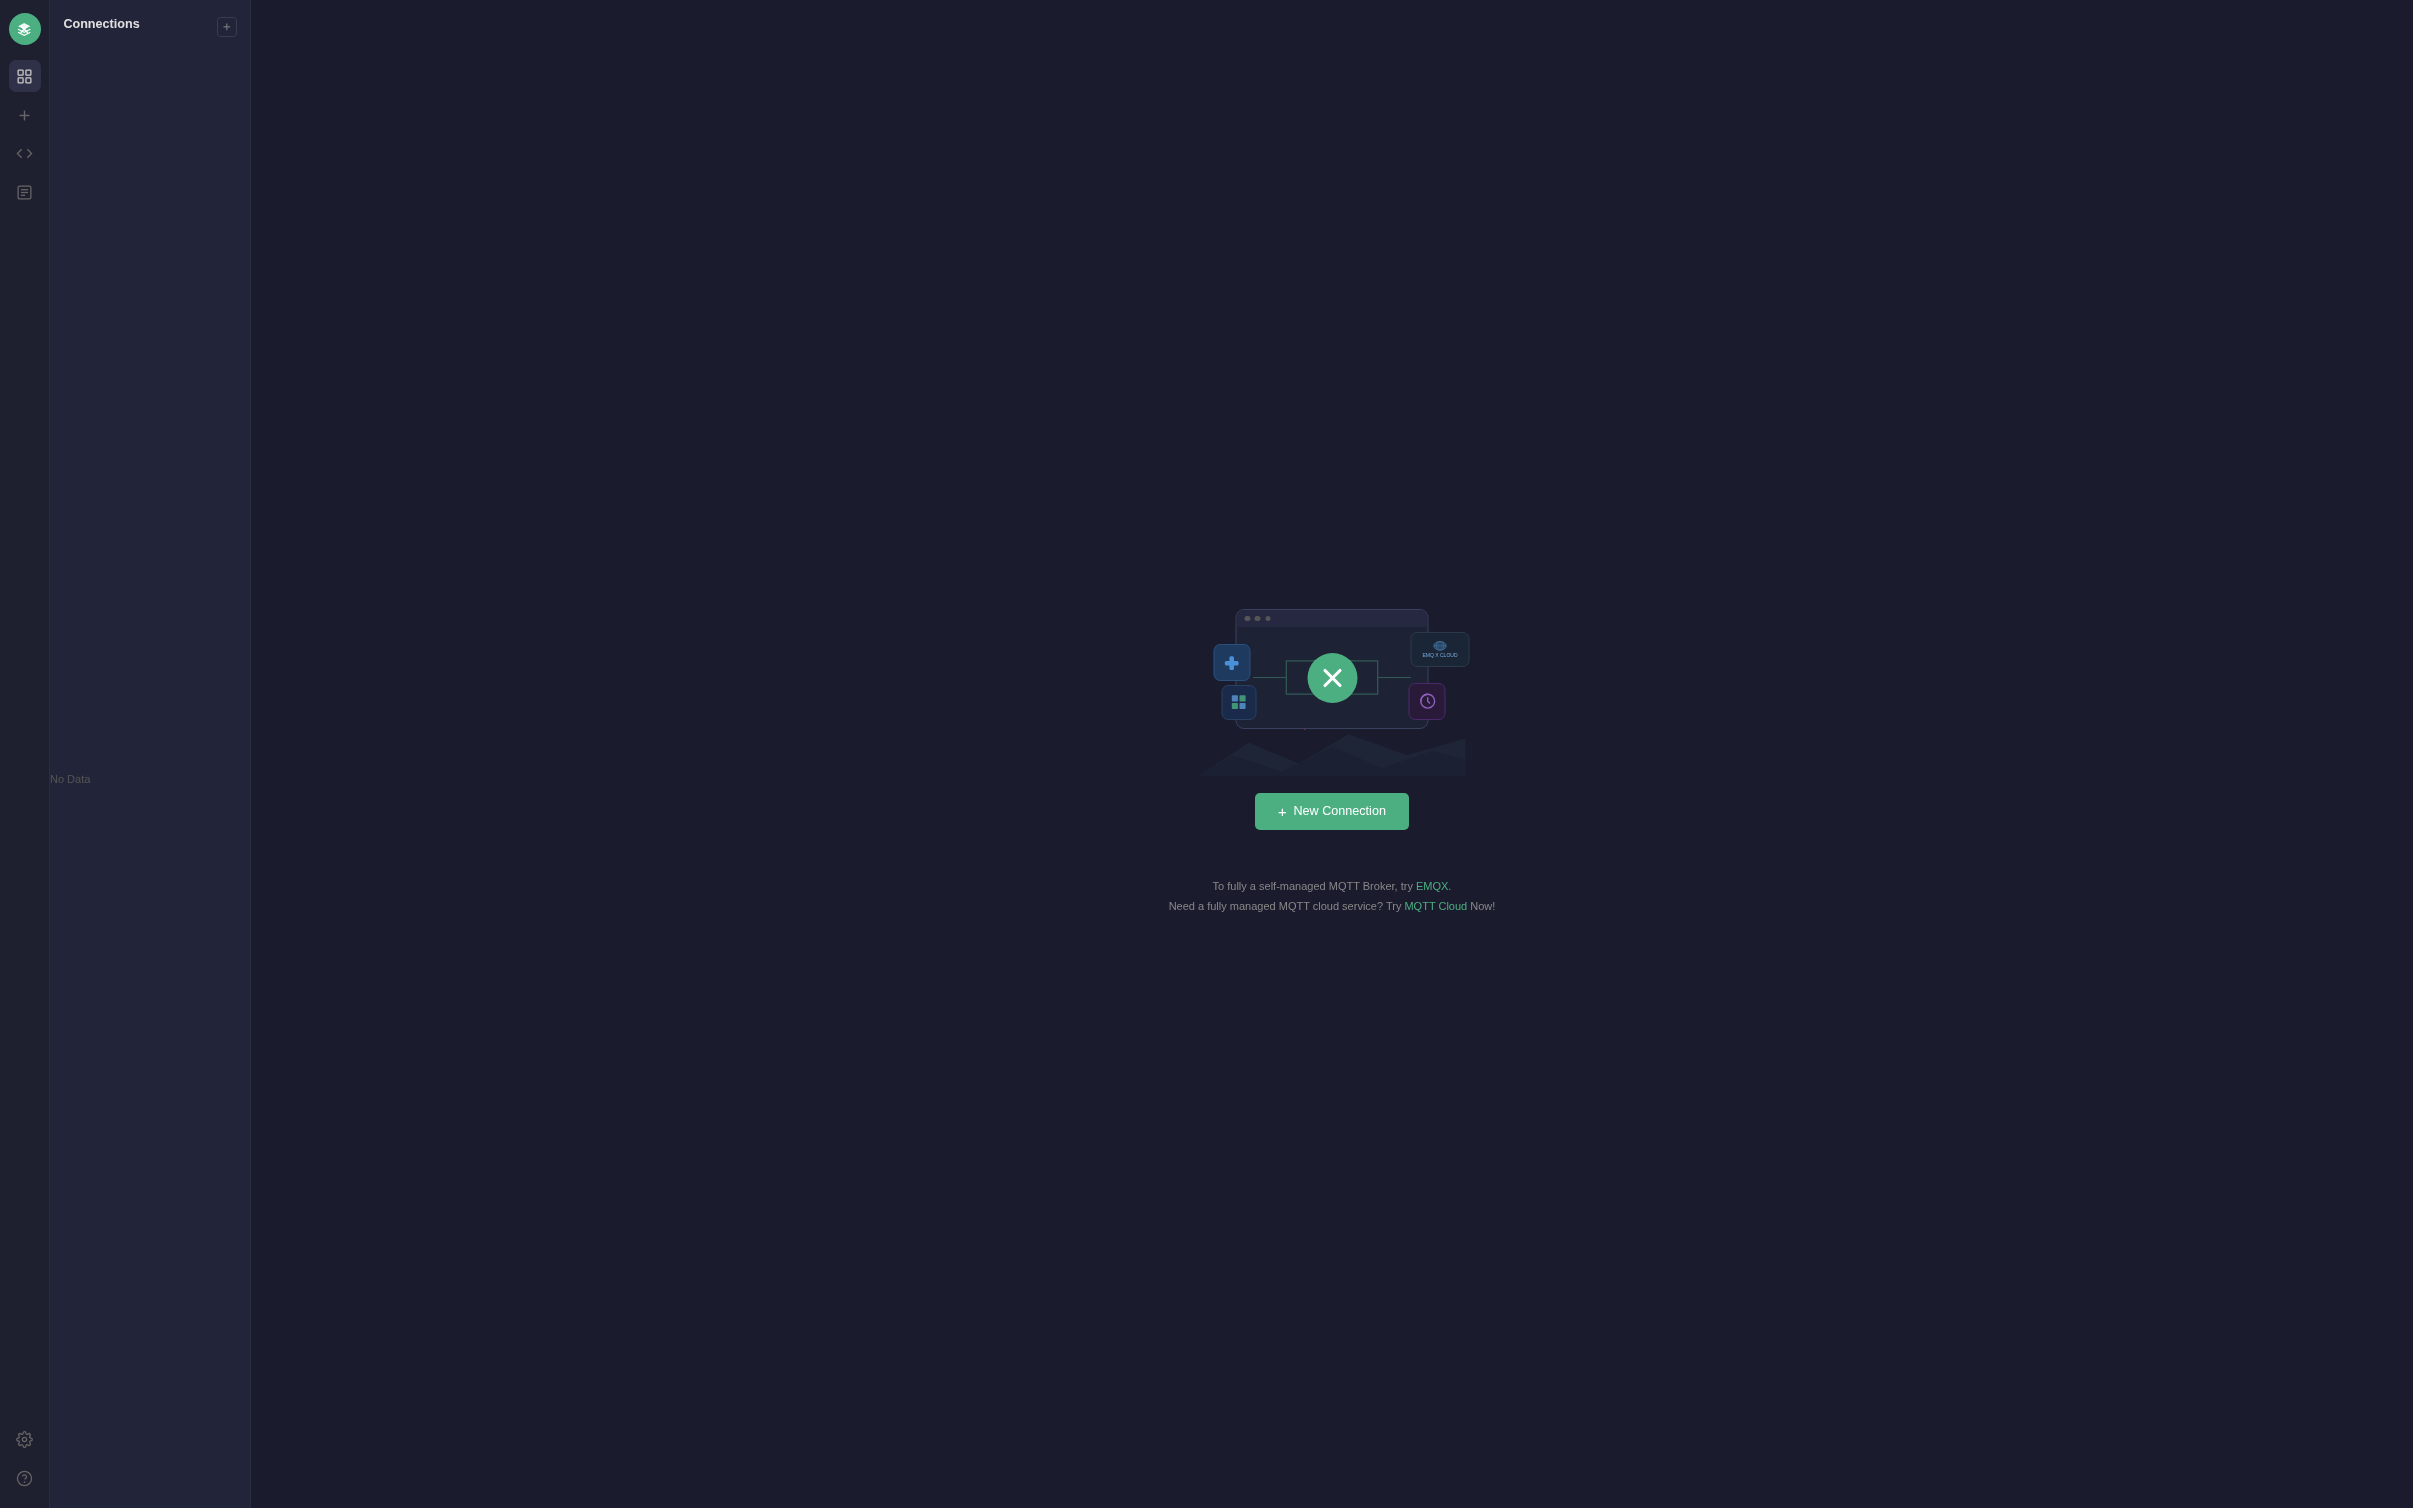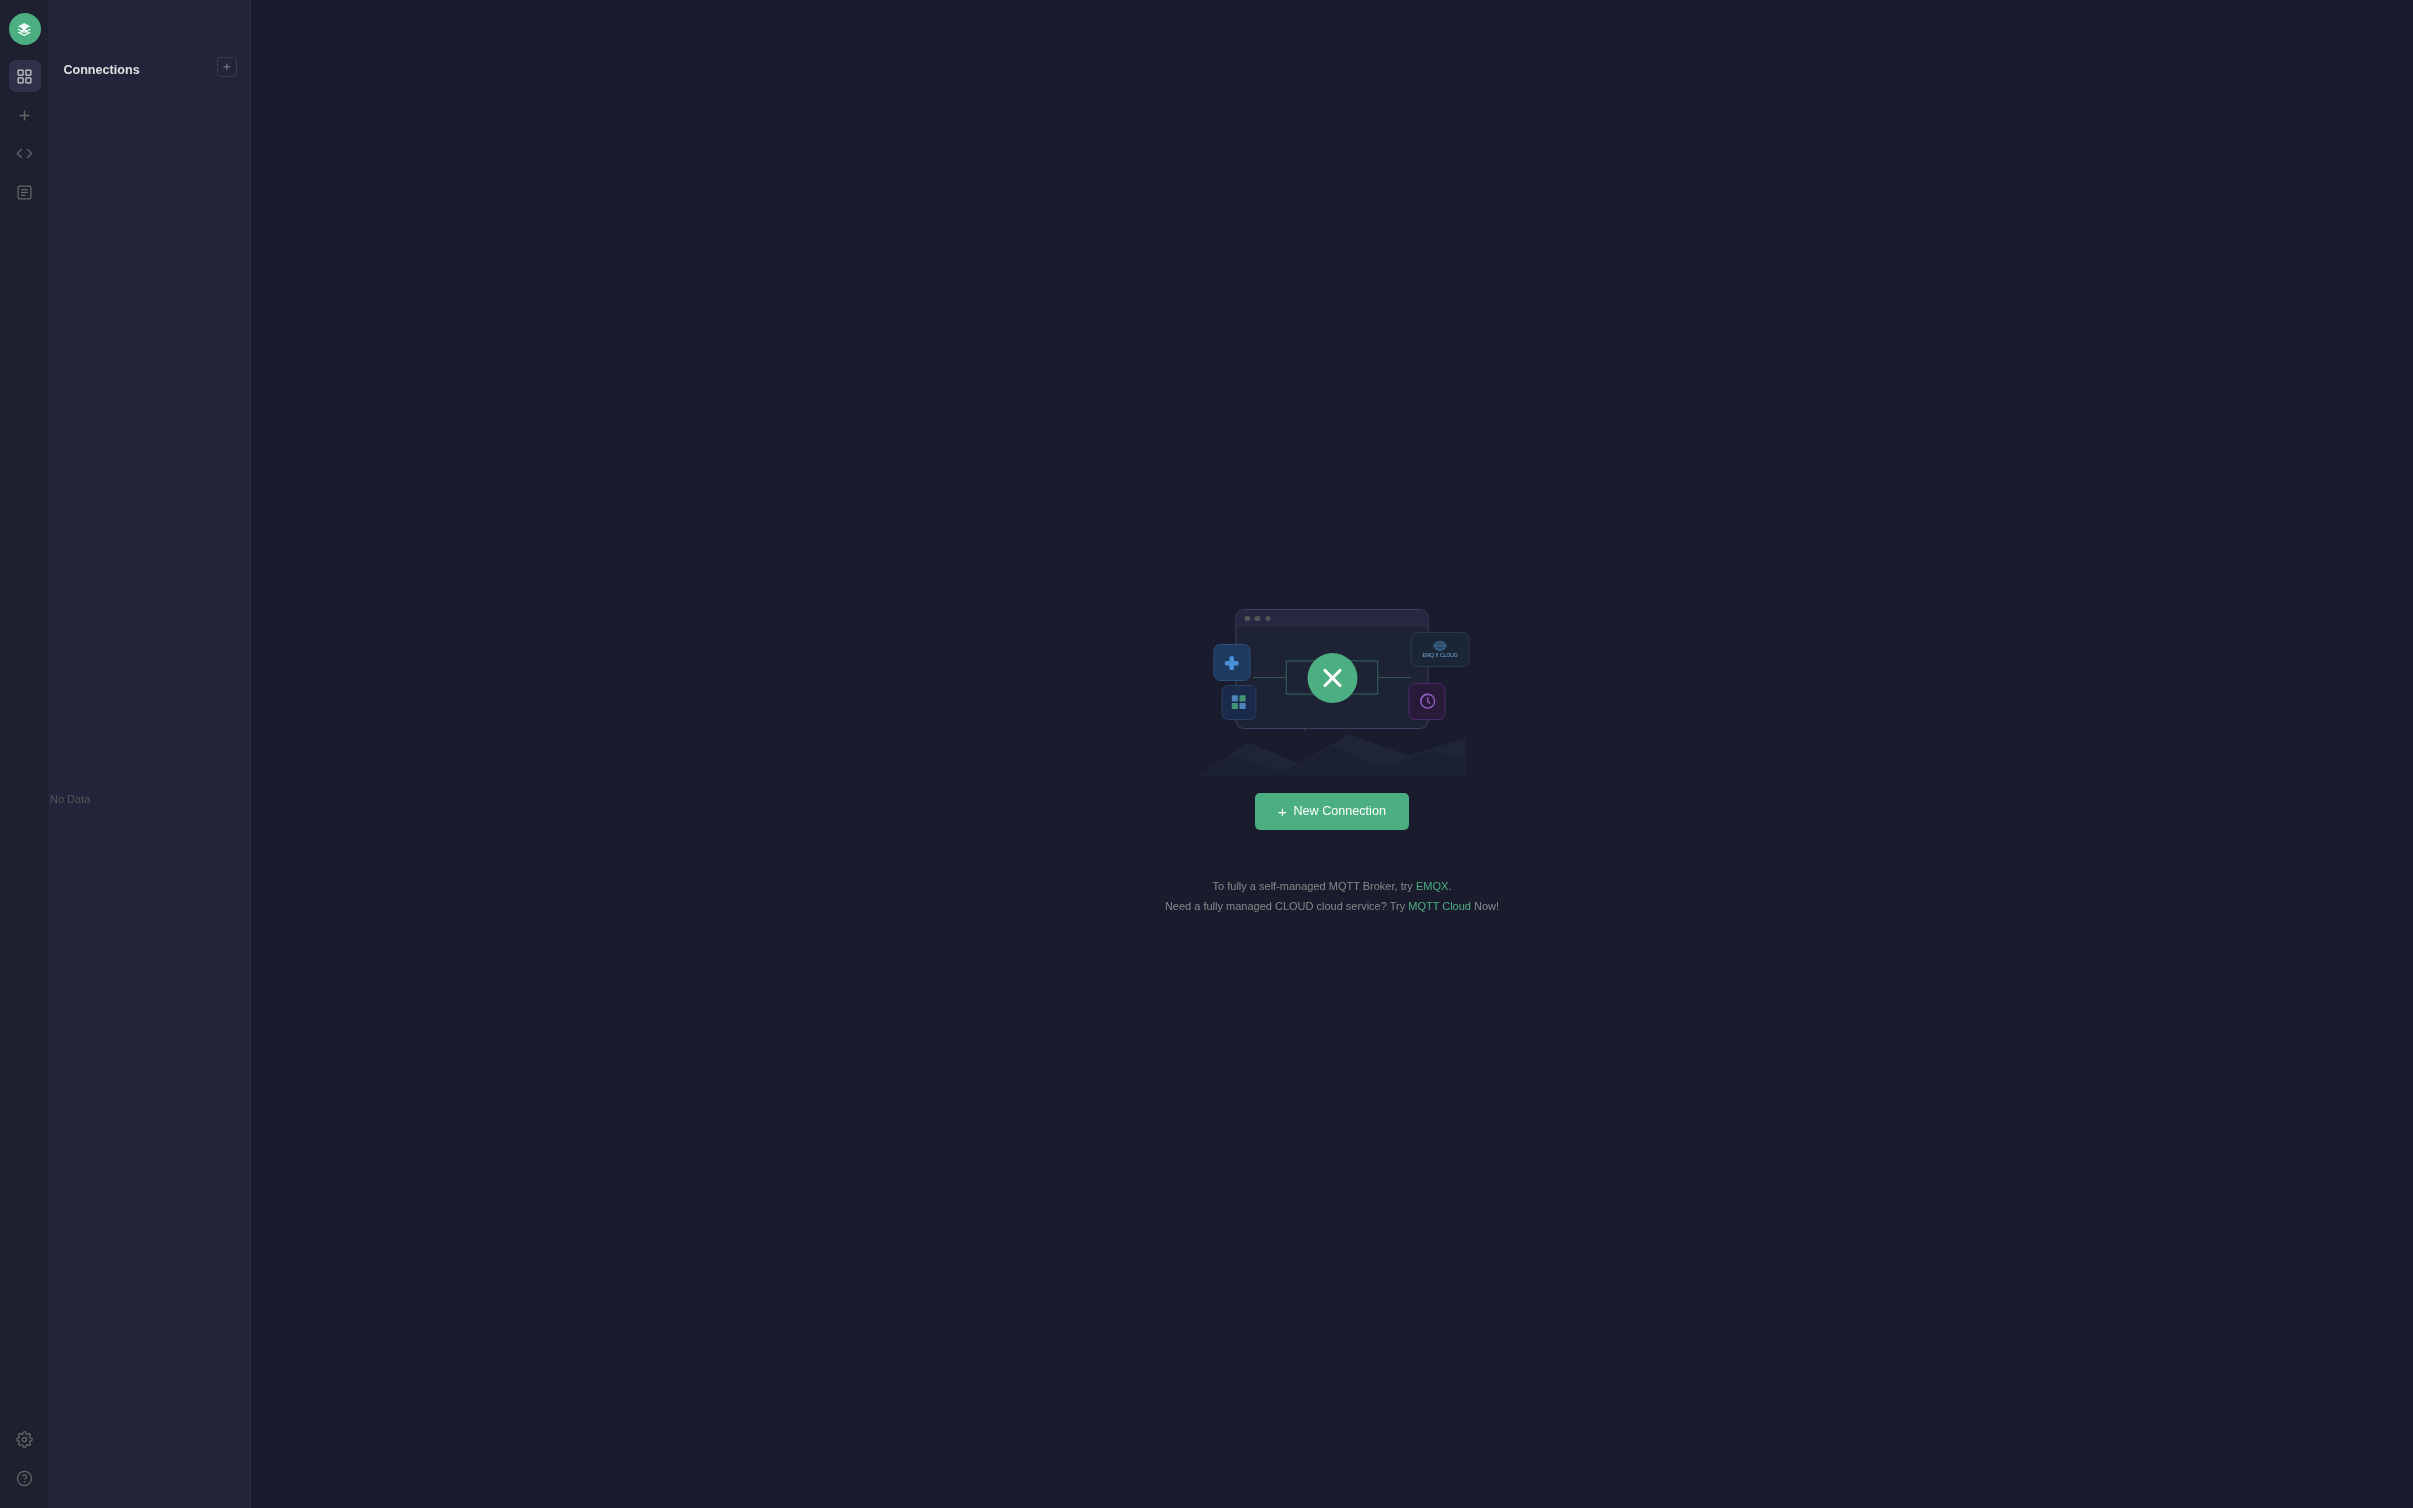--- a/index.html
+++ b/index.html
@@ -70,24 +70,23 @@
     .sidebar {
       width: 201px;
       background: #22253a;
       border-right: 0.8px solid #2a2d3e;
       display: flex;
       flex-direction: column;
     }
 
     .sidebar-header {
       display: flex;
-      align-items: flex-end;
+      align-items: flex-start;
       justify-content: space-between;
       padding: 17px 13.4px 13.4px;
-      margin-top: 40px;
     }
 
     .sidebar-title {
       font-size: 12.6px;
       font-weight: 600;
       color: #e0e0e0;
     }
 
     .sidebar-add-btn {
       width: 20px;
@@ -352,18 +351,18 @@
       <span>New Connection</span>
     </button>
 
   </div>
 
   <div class="info-text">
     <p>
       <span>To fully a self-managed MQTT Broker, try </span><a class="link-text" href="#">EMQX</a><span>.</span>
     </p>
     <p>
-      <span>Need a fully managed CLOUD cloud service? Try </span><a class="link-text-blue" href="#">MQTT Cloud</a><span> Now!</span>
+      <span>Need a fully managed MQTT cloud service? Try </span><a class="link-text-blue" href="#">MQTT Cloud</a><span> Now!</span>
     </p>
   </div>
 
 </div>
 
 
 </body></html>

